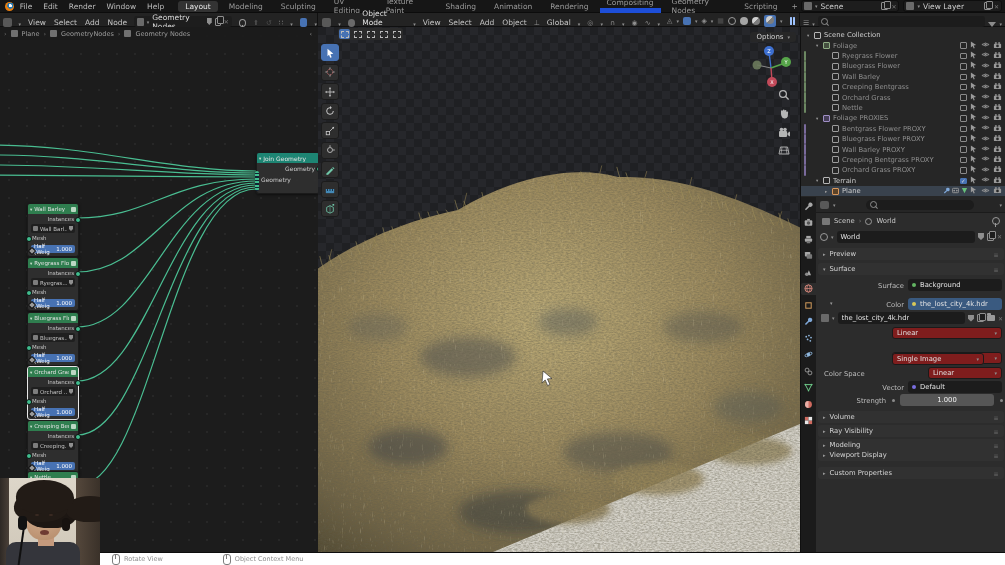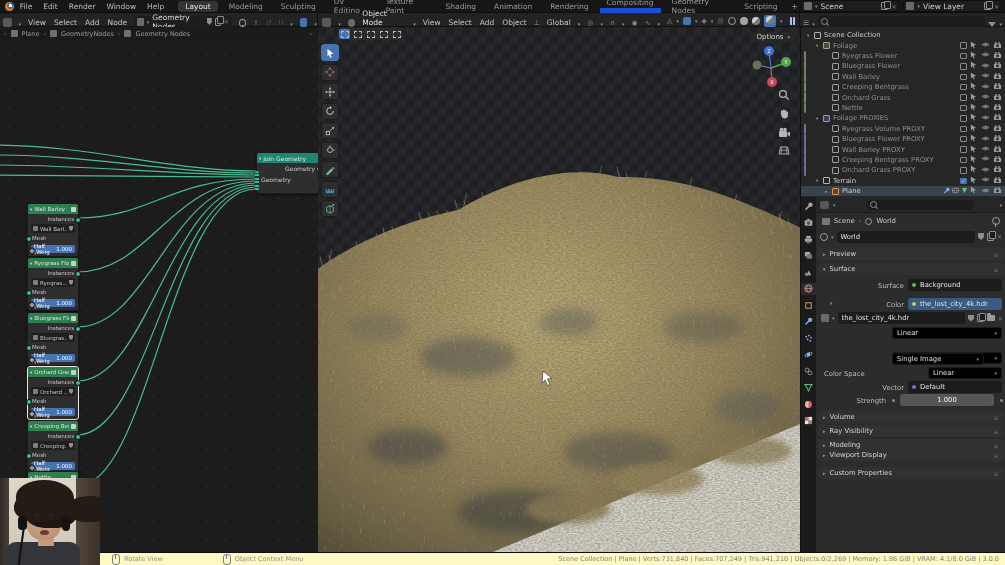--- a/index.html
+++ b/index.html
@@ -165,29 +165,29 @@
   #pcrumb .pin{margin-left:auto}
   #pdatablock{position:absolute;left:4px;top:33px;width:182px;height:13px;display:flex;align-items:center;gap:3px}
   .fld{background:#1c1c1c;border-radius:3px;height:12px;display:flex;align-items:center;padding:0 4px;color:#e3e3e3;box-sizing:border-box}
   .fld.grow{flex:1}
   .panelh{position:absolute;left:2px;width:186px;height:12px;background:#313131;border-radius:3px;
           display:flex;align-items:center;gap:4px;padding:0 5px;box-sizing:border-box;color:#d6d6d6}
   .panelh .grip{margin-left:auto;color:#6d6d6d;font-size:6px;letter-spacing:.5px}
   .prow{position:absolute;height:12px;display:flex;align-items:center}
   .plabel{position:absolute;width:86px;text-align:right;color:#bdbdbd}
   .dot{width:4px;height:4px;border-radius:50%;display:inline-block;margin-right:4px;flex:none}
-  .dd{background:#000000;border:1px solid #1a1a1a;border-radius:3px;height:12px;display:flex;align-items:center;
+  .dd{background:#7f1d1d;border:1px solid #1a1a1a;border-radius:3px;height:12px;display:flex;align-items:center;
       justify-content:space-between;padding:0 4px;color:#e0e0e0;box-sizing:border-box}
   .slider{background:#565656;border-radius:3px;height:12px;display:flex;align-items:center;justify-content:center;color:#f2f2f2}
   .adot{width:3px;height:3px;border-radius:50%;background:#8a8a8a;position:absolute}
   .folder{width:8px;height:6px;background:#9a9a9a;border-radius:1px;position:relative;display:inline-block}
   .folder:before{content:"";position:absolute;left:0;top:-2px;width:4px;height:2px;background:#9a9a9a;border-radius:1px 1px 0 0}
 
   
-  #statusbar{position:absolute;left:0;top:552px;width:1005px;height:13px;background:#fef9c3;border-top:1px solid #0d0d0d;
+  #statusbar{position:absolute;left:0;top:552px;width:1005px;height:13px;background:#ffffff;border-top:1px solid #0d0d0d;
       display:flex;align-items:center;font-size:6.5px;color:#8d8d8d;box-sizing:border-box}
   #sb-hints{display:flex;gap:60px;margin-left:112px}
   .hint{display:flex;align-items:center;gap:4px}
   .mouseic{width:6px;height:9px;border:1px solid #7d7d7d;border-radius:3px;position:relative;display:inline-block}
   .mouseic:after{content:"";position:absolute;left:2.2px;top:0;width:1px;height:4px;background:#7d7d7d}
   #sb-stats{margin-left:auto;margin-right:6px;color:#7e7e7e}
 </style>
 </head>
 <body>
 
@@ -937,21 +937,21 @@
               <rect x="2" y="1" width="2.3" height="1.5" rx="0.5" fill="#9a9a9a"></rect>
               <rect x="5.7" y="1" width="2.3" height="1.5" rx="0.5" fill="#9a9a9a"></rect>
             </svg></span>
         </span>
       </div>
       <div class="orow dimr" style="top: 96.6px; left: 0px; right: 0px; position: absolute;">
         <span class="ostrip" style="background: rgb(122, 106, 156); left: 3px; top: 0px; height: 10.4px;"></span>
         <span style="width: 18px;"></span>
         <span class="och"></span>
         <i class="oicon object"></i>
-        <span class="olabel">Ryegrass Volume PROXY</span>
+        <span class="olabel">Bentgrass Flower PROXY</span>
         <span class="otoggles">
           <span class="cb "></span>
           <span><svg width="7" height="8" viewBox="0 0 8 9">
               <path d="M1 0.5 L7 4.5 L4.2 5 L5.4 7.8 L4.2 8.4 L3 5.6 L1 7.4 Z" fill="#9a9a9a"></path>
             </svg></span>
           <span><svg width="9" height="7" viewBox="0 0 10 7">
               <path d="M1 3.5 Q5 0.2 9 3.5 Q5 6.8 1 3.5Z" fill="none" stroke="#9a9a9a" stroke-width="0.9"></path>
               <circle cx="5" cy="3.5" r="1.2" fill="#9a9a9a"></circle>
             </svg></span>
           <span><svg width="9" height="8" viewBox="0 0 10 8">
@@ -1340,21 +1340,20 @@
   <div id="sb-hints">
       <div class="hint">
         <span class="mouseic"></span>
         <span>Rotate View</span>
       </div>
       <div class="hint">
         <span class="mouseic"></span>
         <span>Object Context Menu</span>
       </div>
     </div>
-  <span id="sb-stats">Scene Collection | Plane | Verts:731,840 | Faces:707,249 | Tris:941,210 | Objects:0/2,269 | Memory: 1.86 GiB | VRAM: 4.1/8.0 GiB | 3.0.0</span>
 </div>
 
 <div id="webcam">
   <div class="wc-doorL"></div>
     <div class="wc-doorR"></div>
   <div class="wc-shoulders"></div>
     <div class="wc-neck"></div>
   <div class="wc-face"></div>
     <div class="wc-hair"></div>
   <div class="wc-phoneL"></div>

